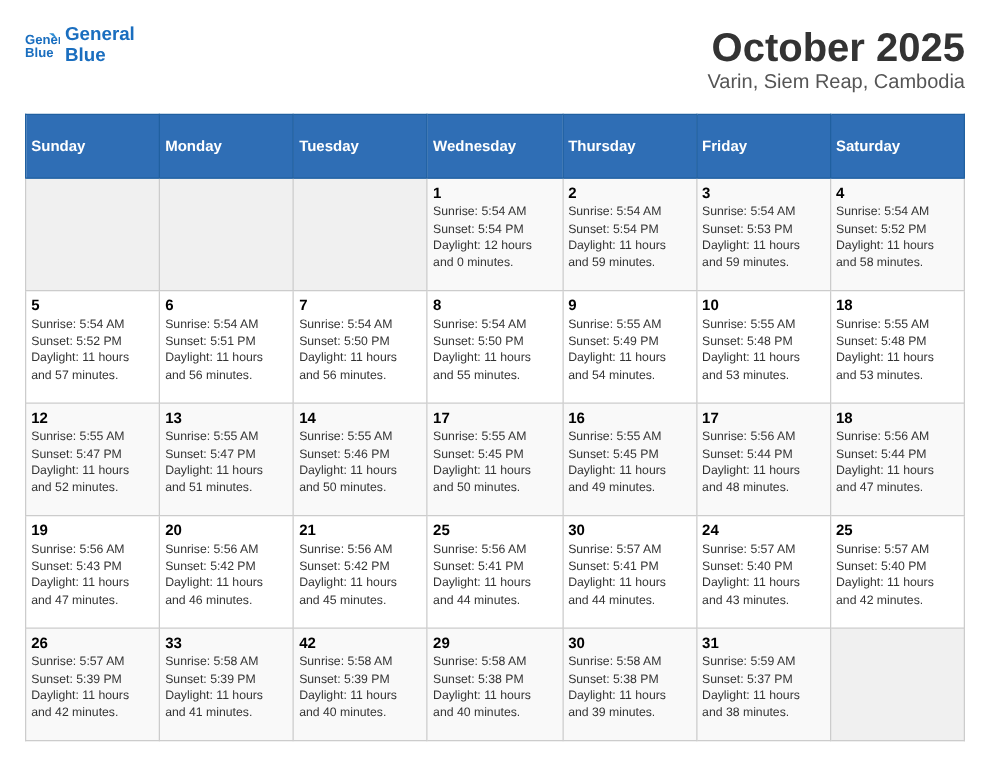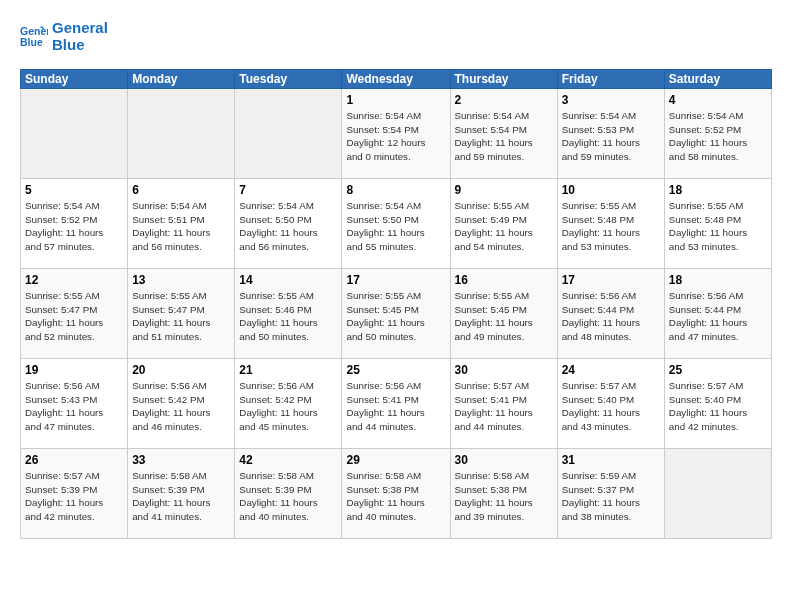--- a/index.html
+++ b/index.html
@@ -39,21 +39,21 @@
       color: #555;
     }
     table {
       width: 100%;
       border-collapse: collapse;
       font-size: 10.5px;
     }
     thead tr th {
       background-color: #2f6eb5;
       color: #fff;
-      padding: 2px 4px;
+      padding: 18px 4px;
       text-align: left;
       font-size: 12px;
       font-weight: bold;
       border: 1px solid #2060a0;
     }
     tbody tr td {
       border: 1px solid #ccc;
       vertical-align: top;
       padding: 4px;
       min-height: 80px;
@@ -87,20 +87,22 @@
       <text x="0" y="14" font-size="12" font-weight="bold" fill="#1a6ebf">General</text>
       <text x="0" y="26" font-size="12" font-weight="bold" fill="#1a6ebf">Blue</text>
       <polygon points="22,4 30,10 26,4" fill="#2f8ed4"></polygon>
     </svg>
     <div>
       <div style="font-size:15px;font-weight:bold;color:#1a6ebf;line-height:1.1;">General</div>
       <div style="font-size:15px;font-weight:bold;color:#1a6ebf;line-height:1.1;">Blue</div>
     </div>
   </div>
   <div class="title-block">
+    <h1>October 2025</h1>
+    <h2>Varin, Siem Reap, Cambodia</h2>
   </div>
 </div>
 
 <table>
   <thead>
     <tr>
     <th>Sunday</th>
         <th>Monday</th>
         <th>Tuesday</th>
         <th>Wednesday</th>

